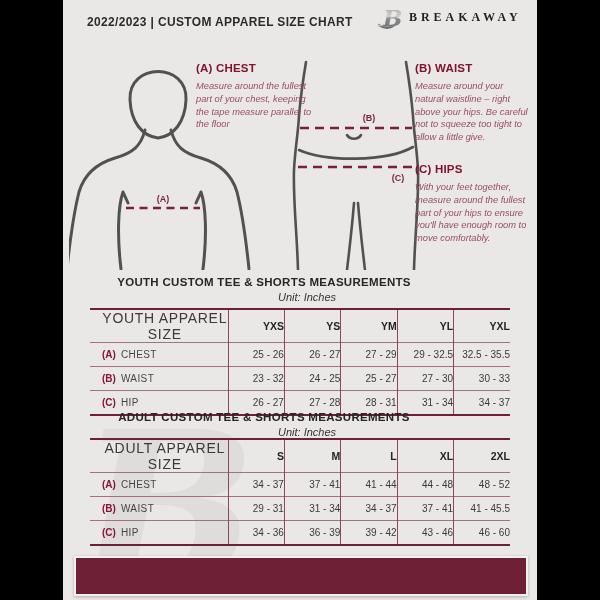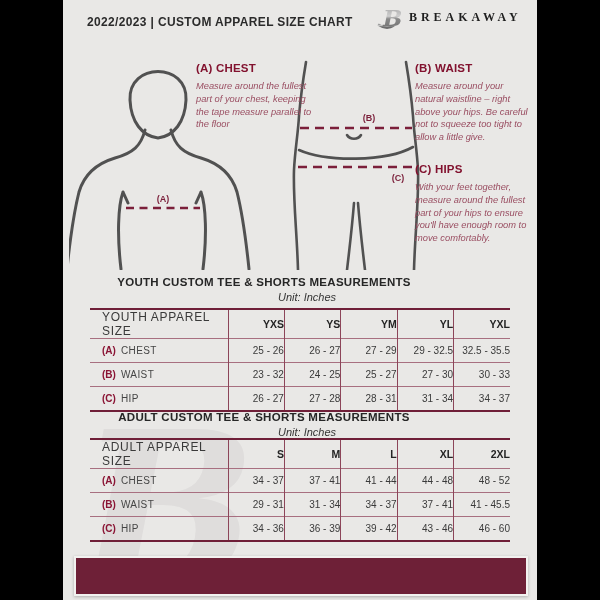--- a/index.html
+++ b/index.html
@@ -55,22 +55,22 @@
   .tbl-youth { top:308px; }
   .tbl-adult { top:438px; }
   .c-label { width:138px; }
   .c-size  { width:56.4px; }
   .size-table th, .size-table td {
     height:23px; padding:0; text-align:right;
     font-size:10px; color:#3a3a3a;
   }
   .size-table thead th { font-weight:bold; font-size:10.5px; color:#242424; }
   .size-table th.label-h {
-    font-weight:normal; font-size:12px; color:#3a3a3a;
-    text-align:left; padding-left:12px; letter-spacing:.7px;
+    font-weight:normal; font-size:14px; color:#3a3a3a;
+    text-align:center; padding-left:12px; letter-spacing:.7px;
   }
   .size-table tbody tr { border-top:1.5px solid #a86f80; }
   .size-table th:not(:first-child), .size-table td:not(:first-child) {
     border-left:1px solid #8c4559;
   }
   .row-label { text-align:left !important; padding-left:12px !important; }
   .pfx { font-weight:bold; color:#8a1434; margin-right:5px; }
   .lbl { color:#454545; letter-spacing:.4px; }
   
   .footer-bar {

